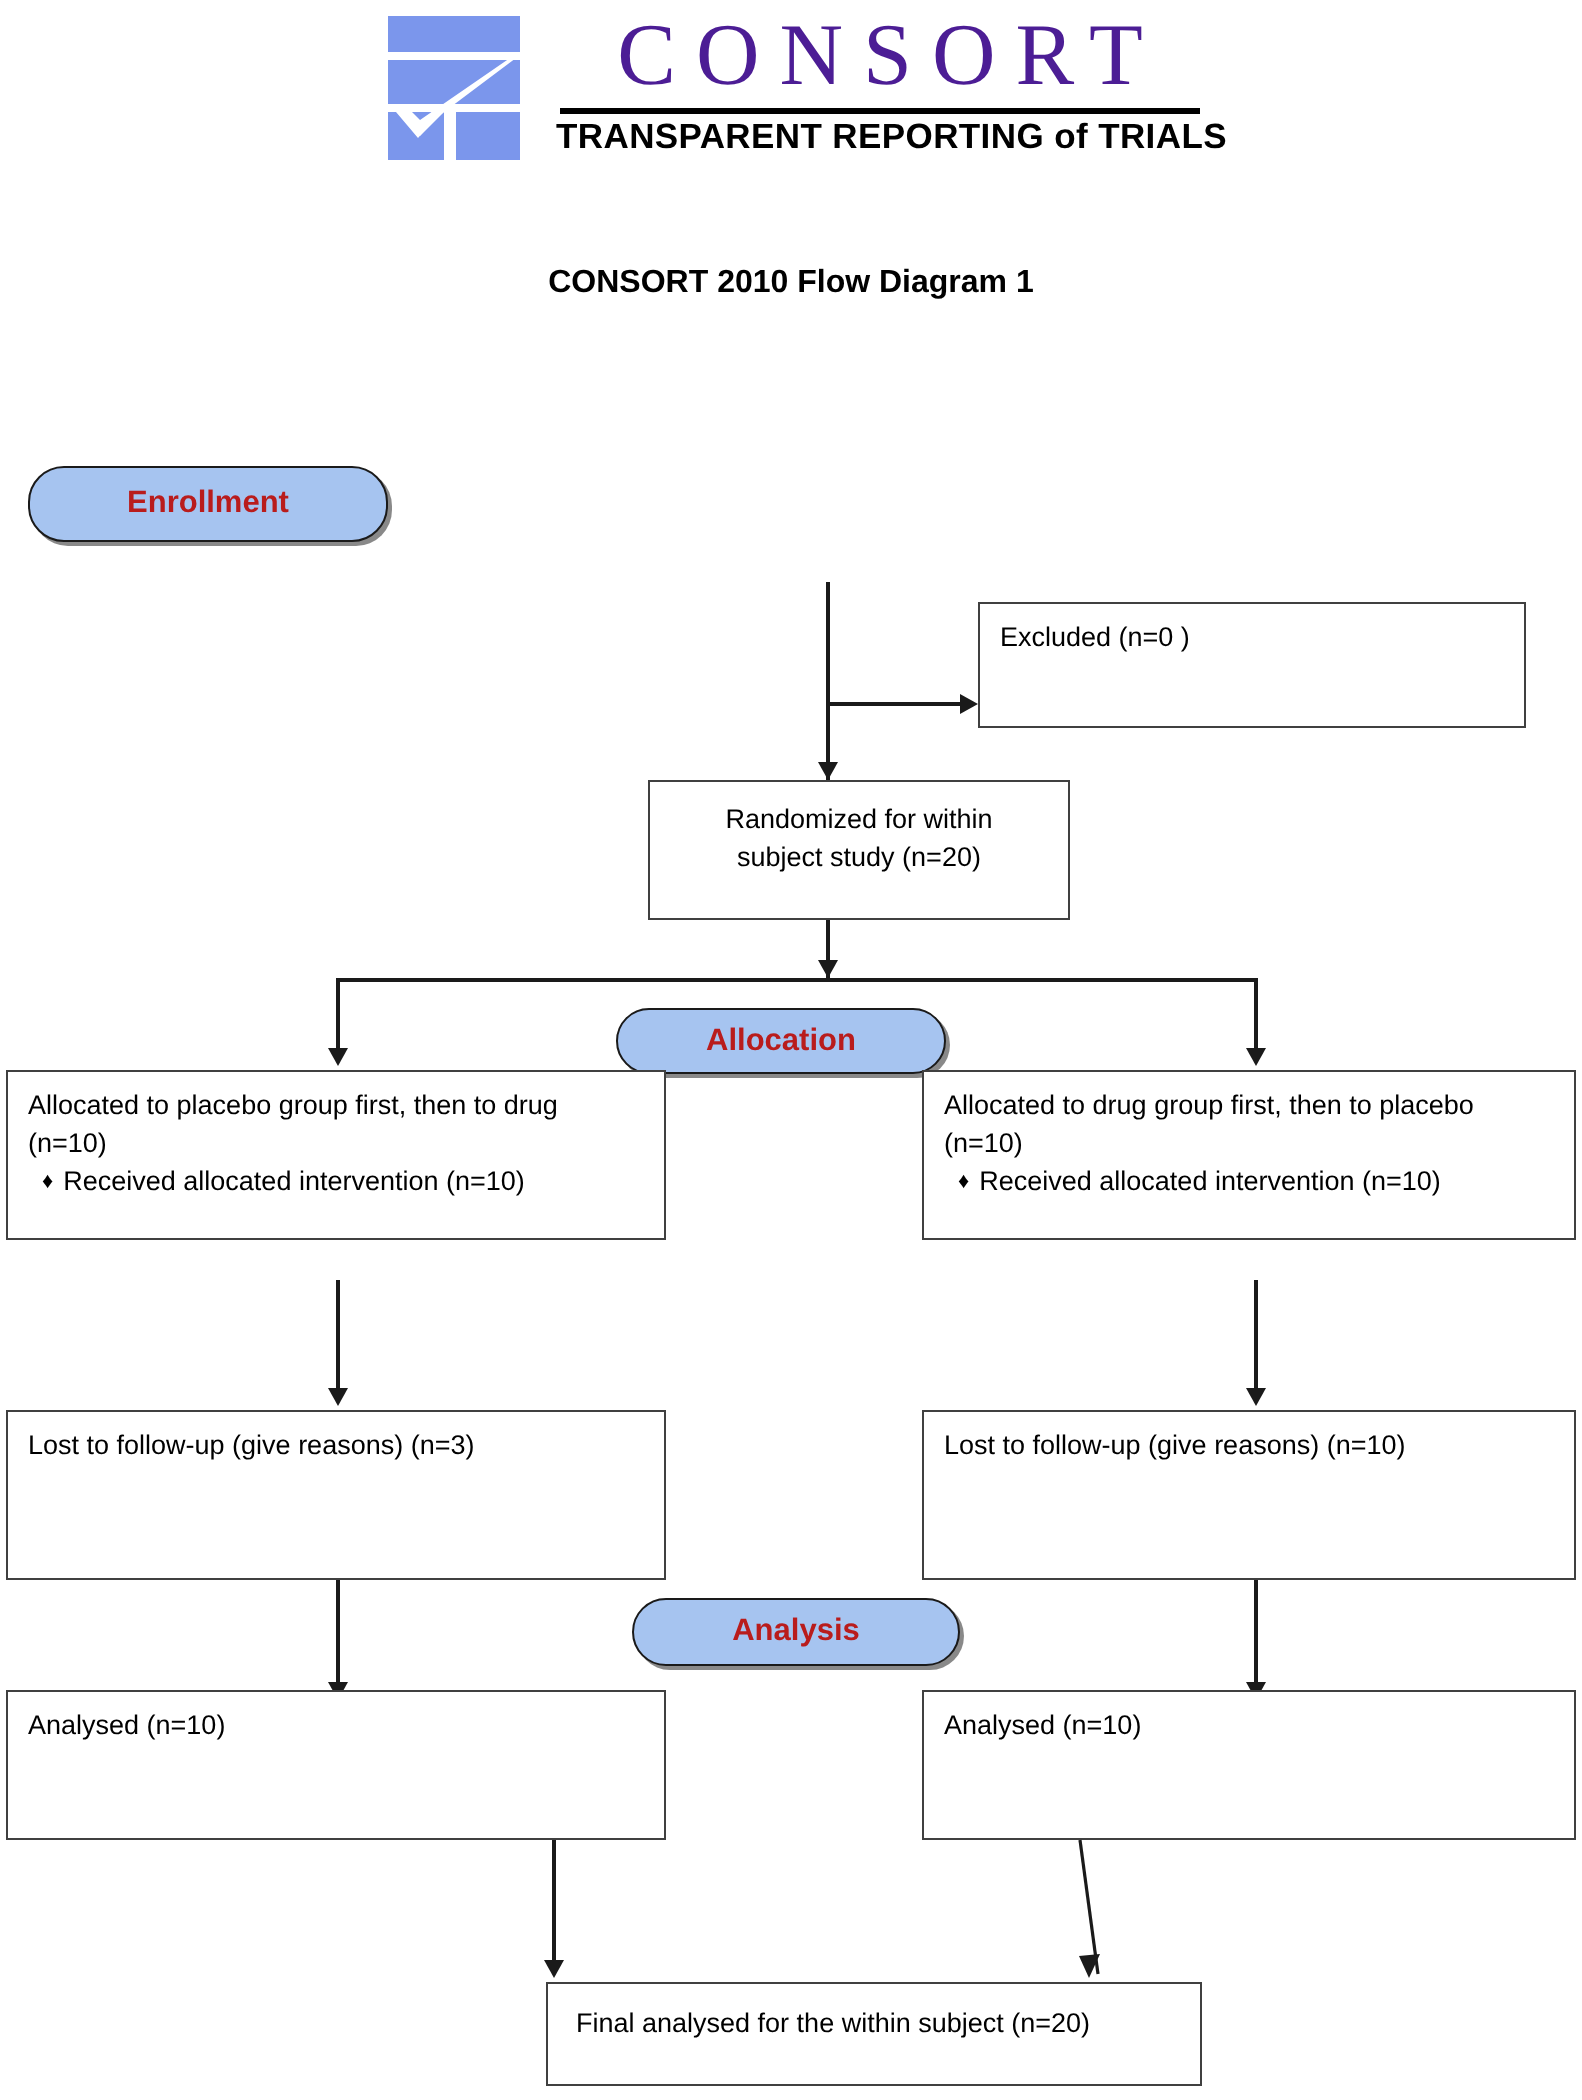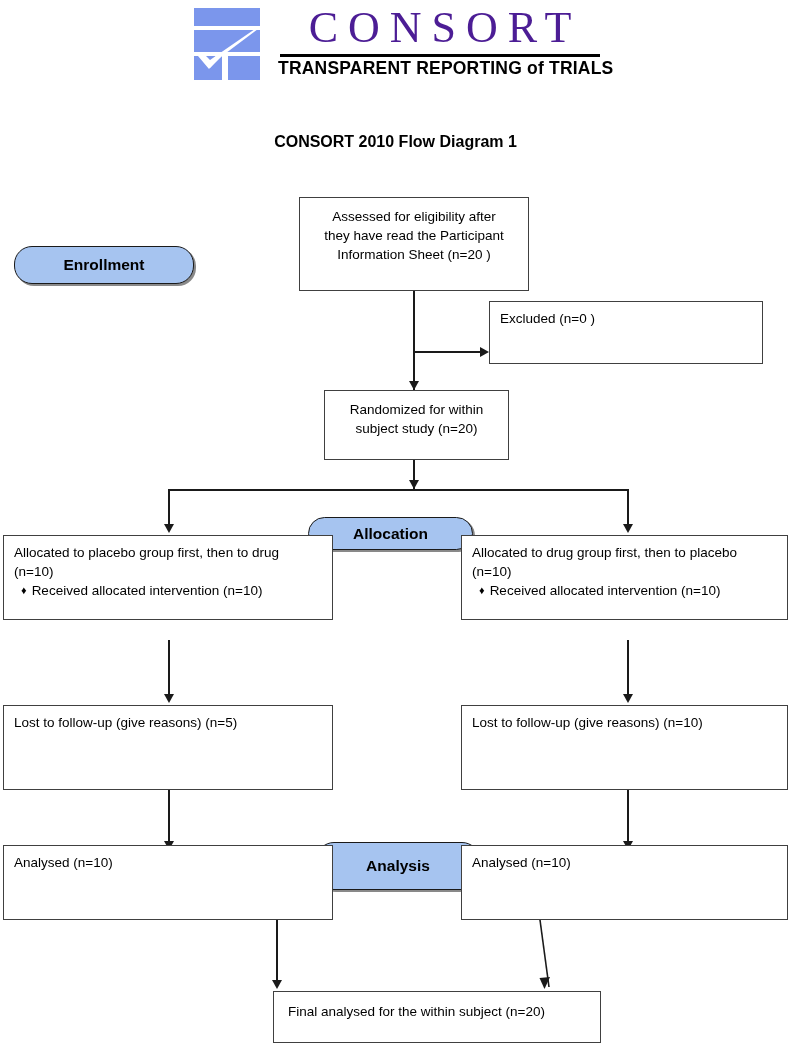--- a/index.html
+++ b/index.html
@@ -111,29 +111,28 @@
   .box .bullet-line { display: block; padding-left: 7px; }
   .box .bullet { margin-right: 5px; font-size: 11px; vertical-align: 1px; }
 
   
   .badge {
     position: absolute;
     box-sizing: border-box;
     border: 1.5px solid #1a1a1a;
     border-radius: 18px;
     background: #a6c4f0;
-    color: #000000;
+    color: #b91c1c;
     font-weight: bold;
     font-size: 15.5px;
     text-align: center;
     box-shadow: 2px 2px 0 rgba(40,40,40,0.55);
     display: flex;
     align-items: center;
     justify-content: center;
-    margin-top: 13px;
   }
 
   
   .vline, .hline {
     position: absolute;
     background: #1a1a1a;
   }
   .vline { width: 1.6px; }
   .hline { height: 1.6px; }
   .arrow-down {
@@ -181,41 +180,34 @@
       <div class="logo-tag">TRANSPARENT REPORTING of TRIALS</div>
     </div>
   </div>
 
   <div class="page-title">CONSORT 2010 Flow Diagram 1</div>
 
   <div class="badge" style="left:14px; top:233px; width:180px; height:38px;">
     <span>Enrollment</span>
   </div>
 
-  <div class="box center" style="left:299px; top:197px; width:230px; height:94px;">
-    <div class="inner">
-      <span class="line">Assessed for eligibility after</span>
-      <span class="line">they have read the Participant</span>
-      <span class="line">Information Sheet (n=20 )</span>
-    </div>
-  </div>
 
   <div class="vline" style="left:413px; top:291px; height:99px;"></div>
   <div class="arrow-down" style="left:409px; top:381px;"></div>
 
   <div class="hline" style="left:413px; top:351px; width:68px;"></div>
   <div class="arrow-right" style="left:480px; top:347px;"></div>
 
   <div class="box" style="left:489px; top:301px; width:274px; height:63px;">
     <div class="inner">
       <span class="line">Excluded (n=0 )</span>
     </div>
   </div>
 
-  <div class="box center" style="left:324px; top:390px; width:185px; height:70px;">
+  <div class="box center" style="left:324px; top:390px; width:211px; height:70px;">
     <div class="inner">
       <span class="line">Randomized for within</span>
       <span class="line">subject study (n=20)</span>
     </div>
   </div>
 
   <div class="vline" style="left:413px; top:460px; height:29px;"></div>
   <div class="arrow-down" style="left:409px; top:480px;"></div>
   <div class="hline" style="left:168px; top:489px; width:460px;"></div>
   <div class="vline" style="left:168px; top:489px; height:38px;"></div>
@@ -248,36 +240,36 @@
   </div>
 
   <div class="vline" style="left:168px; top:640px; height:58px;"></div>
   <div class="arrow-down" style="left:164px; top:694px;"></div>
   <div class="vline" style="left:627px; top:640px; height:58px;"></div>
   <div class="arrow-down" style="left:623px; top:694px;"></div>
 
 
   <div class="box" style="left:3px; top:705px; width:330px; height:85px;">
     <div class="inner">
-      <span class="line">Lost to follow-up (give reasons) (n=5)</span>
+      <span class="line">Lost to follow-up (give reasons) (n=3)</span>
     </div>
   </div>
 
   <div class="box" style="left:461px; top:705px; width:327px; height:85px;">
     <div class="inner">
       <span class="line">Lost to follow-up (give reasons) (n=10)</span>
     </div>
   </div>
 
   <div class="vline" style="left:168px; top:790px; height:55px;"></div>
   <div class="arrow-down" style="left:164px; top:841px;"></div>
   <div class="vline" style="left:627px; top:790px; height:55px;"></div>
   <div class="arrow-down" style="left:623px; top:841px;"></div>
 
-  <div class="badge" style="left:316px; top:829px; width:164px; height:48px;">
+  <div class="badge" style="left:316px; top:799px; width:164px; height:34px;">
     <span>Analysis</span>
   </div>
 
   <div class="box" style="left:3px; top:845px; width:330px; height:75px;">
     <div class="inner">
       <span class="line">Analysed (n=10)</span>
     </div>
   </div>
 
   <div class="box" style="left:461px; top:845px; width:327px; height:75px;">

